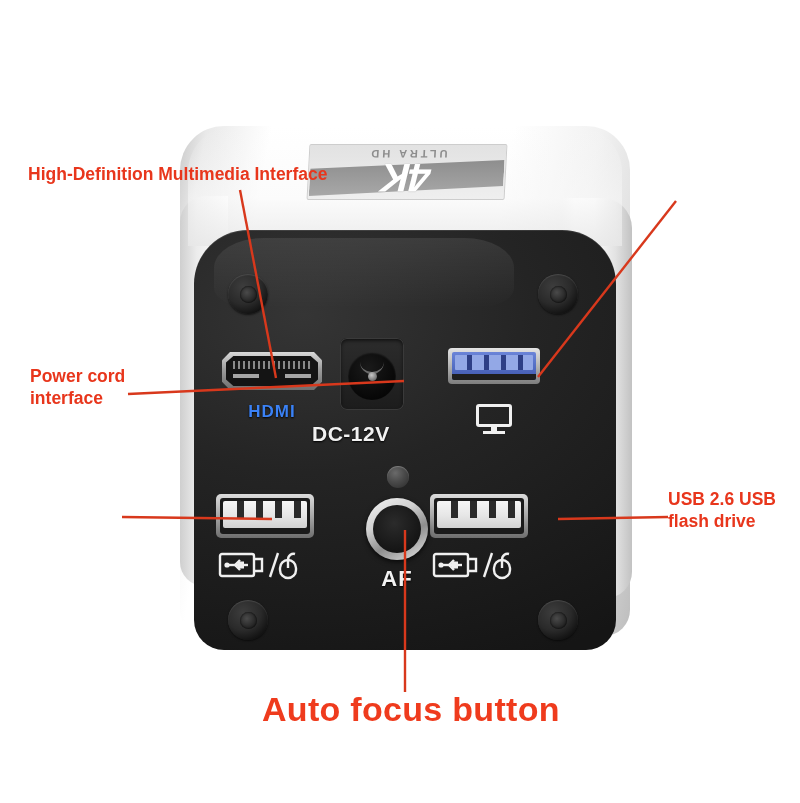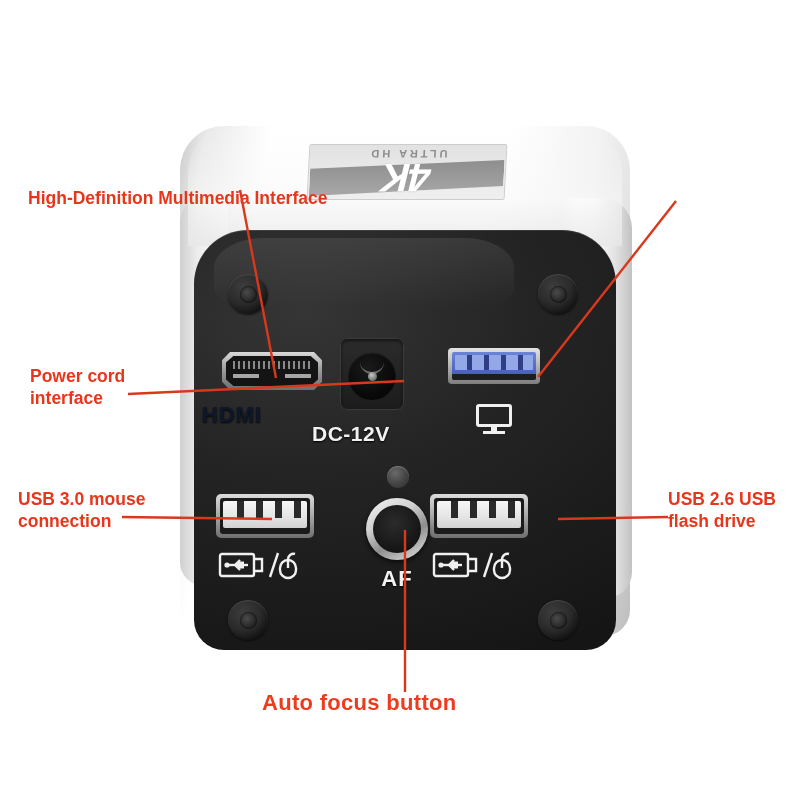--- a/index.html
+++ b/index.html
@@ -205,23 +205,23 @@
   .hdmi-lip-l {
     position: absolute; left: 11px; top: 22px; width: 26px; height: 4px; background: #a5a5a5;
   }
   .hdmi-lip-r {
     position: absolute; right: 11px; top: 22px; width: 26px; height: 4px; background: #a5a5a5;
   }
   .hdmi-label {
     position: absolute;
     left: 44px; top: 276px;
     width: 140px;
-    text-align: left;
-    color: #0f172a;
-    font-size: 22px;
+    text-align: center;
+    color: #3b82f6;
+    font-size: 17px;
     font-weight: bold;
     letter-spacing: 1px;
     text-shadow: 0 1px 2px #000;
   }
 
   
   .dc-recess {
     position: absolute;
     left: 182px; top: 212px;
     width: 64px; height: 72px;
@@ -379,21 +379,21 @@
     position: absolute;
     color: #e8361c;
     font-size: 17.5px;
     font-weight: bold;
     line-height: 22px;
     white-space: pre-line;
   }
   .ann-caption {
     position: absolute;
     color: #ef3b1d;
-    font-size: 22px;
+    font-size: 34px;
     font-weight: bold;
     letter-spacing: 0.3px;
   }
   #leaders {
     position: absolute;
     left: 0; top: 0;
     width: 800px; height: 803px;
     pointer-events: none;
   }
 </style>
@@ -511,27 +511,25 @@
     <g stroke="#d8381c" stroke-width="2.4" fill="none">
       <line x1="240" y1="190" x2="276" y2="378"></line>
       <line x1="676" y1="201" x2="538" y2="377"></line>
       <line x1="128" y1="394" x2="404" y2="381"></line>
       <line x1="122" y1="517" x2="272" y2="519"></line>
       <line x1="668" y1="517" x2="558" y2="519"></line>
       <line x1="405" y1="530" x2="405" y2="692"></line>
     </g>
   </svg>
 
-  <div class="ann" style="left:28px; top:163px;margin-top:24px;">High-Definition Multimedia Interface</div>
+  <div class="ann" style="left:28px; top:163px;">High-Definition Multimedia Interface</div>
 
 
   <div class="ann" style="left:30px; top:365px;">Power cord
 interface</div>
 
-  <div class="ann" style="left:18px; top:488px;">USB 3.0 mouse
-connection</div>
 
   <div class="ann" style="left:668px; top:488px;">USB 2.6 USB
 flash drive</div>
 
   <div class="ann-caption" style="left:262px; top:690px;">Auto focus button</div>
 
 </div>
 
 </body></html>

